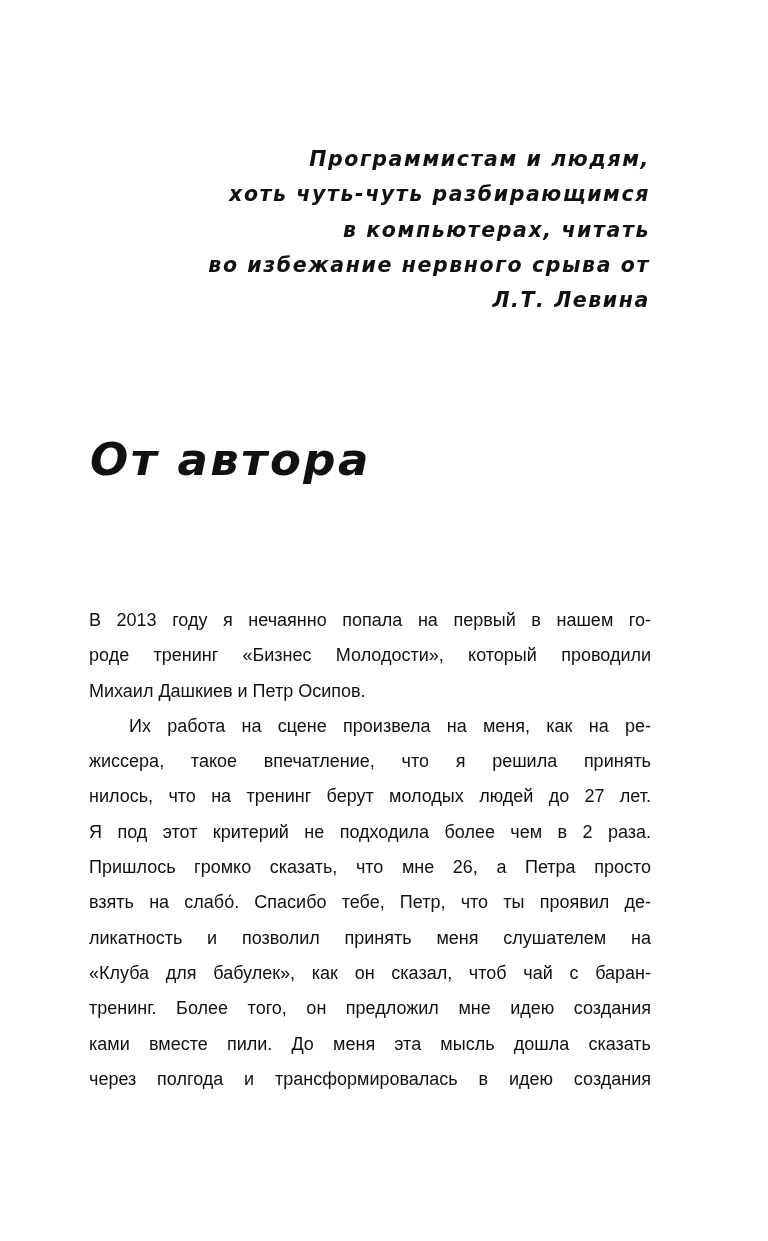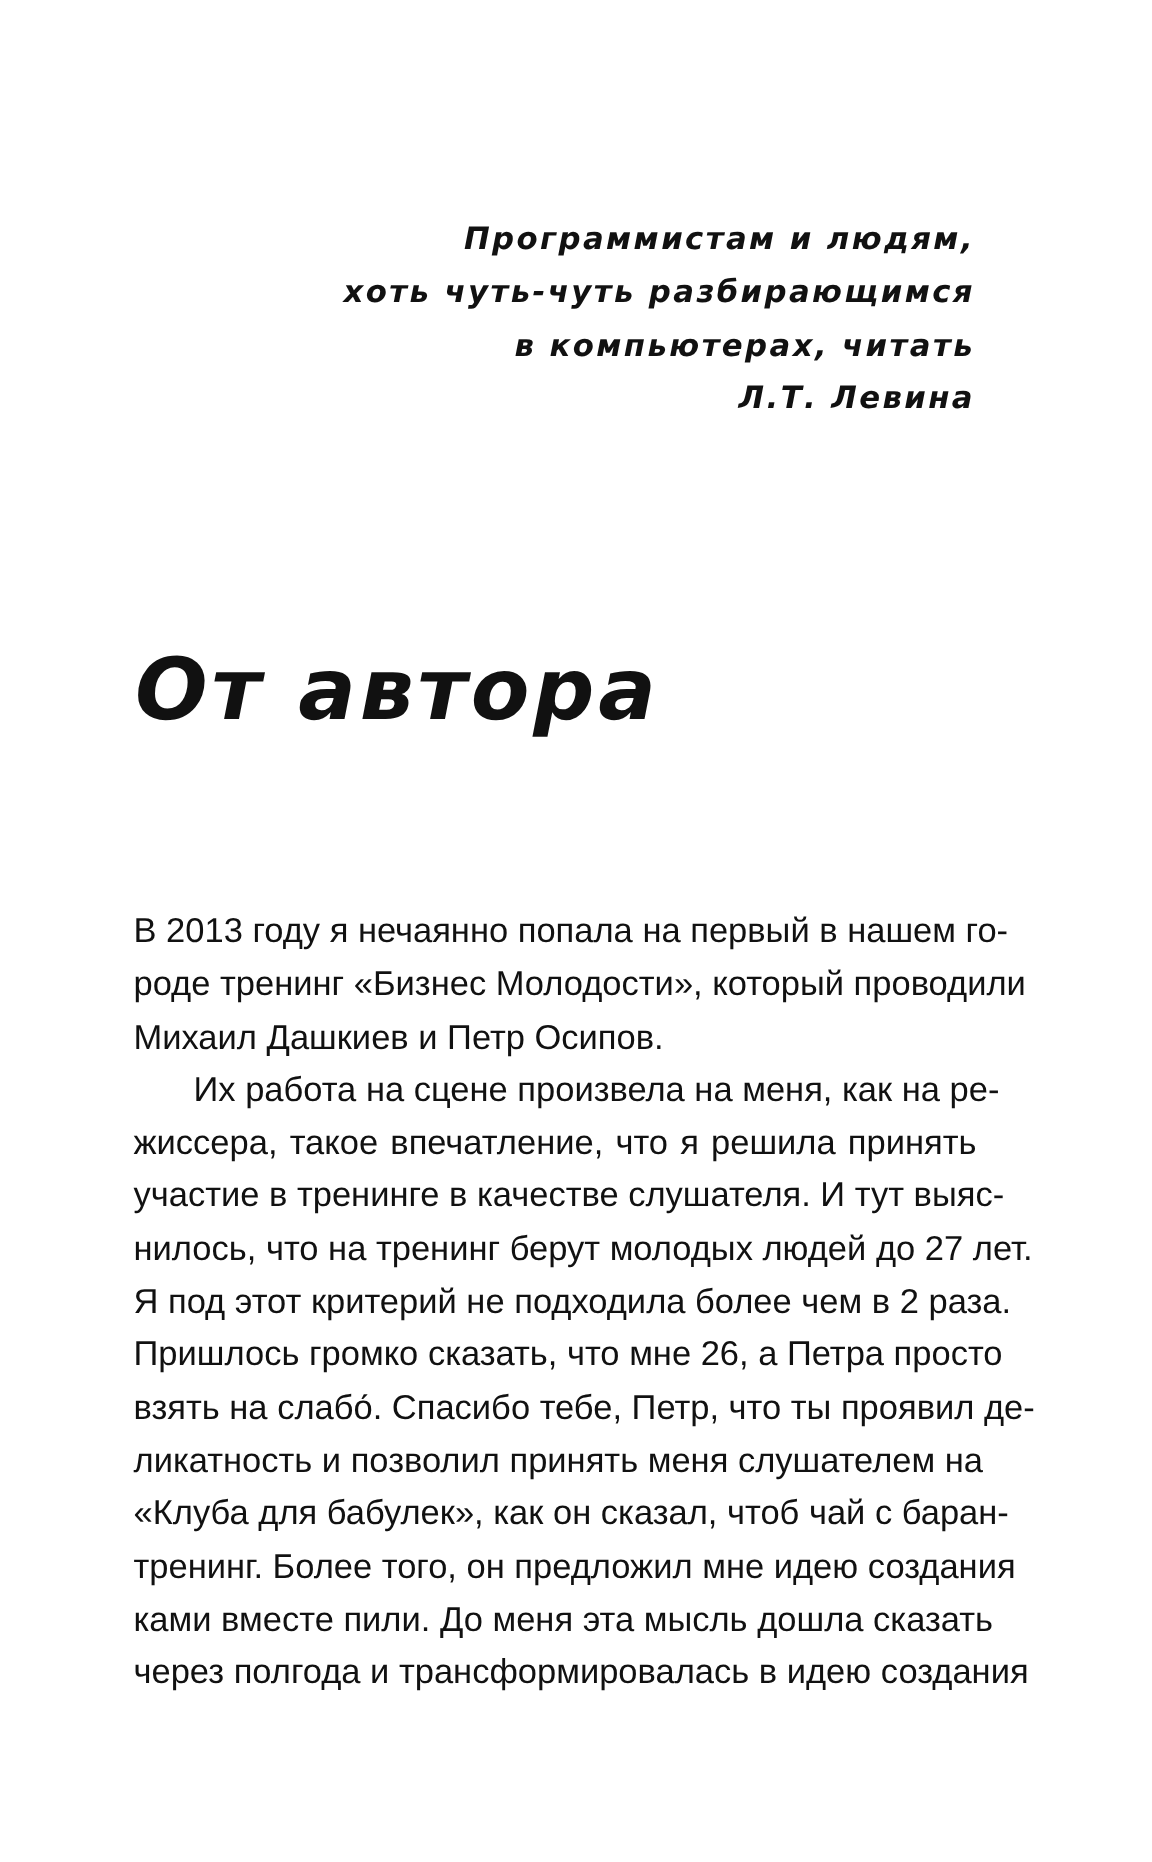--- a/index.html
+++ b/index.html
@@ -38,32 +38,32 @@
       white-space: nowrap;
     }
     .chapter-title {
       position: absolute;
       left: 90px;
       top: 430px;
       margin: 0;
       font-family: "DejaVu Sans", sans-serif;
       font-style: italic;
       font-weight: bold;
-      font-size: 57px;
+      font-size: 45px;
       letter-spacing: 2.5px;
       line-height: 60px;
       white-space: nowrap;
     }
     .body-text {
       position: absolute;
       left: 89px;
       width: 562px;
       top: 603px;
       font-family: "Liberation Sans", sans-serif;
-      font-size: 23px;
+      font-size: 18px;
       line-height: 35.3px;
     }
     .body-text .line {
       display: block;
       white-space: nowrap;
       text-align: justify;
       text-align-last: justify;
       height: 35.3px;
     }
     .body-text .line.last {
@@ -75,35 +75,35 @@
   </style>
 </head>
 <body>
 
 <div class="page">
 
   <div class="epigraph">
     <span class="line">Программистам и людям,</span>
     <span class="line">хоть чуть-чуть разбирающимся</span>
     <span class="line">в компьютерах, читать</span>
+    <span class="line">во избежание нервного срыва от</span>
     <span class="line">Л.Т. Левина</span>
   </div>
 
   <h1 class="chapter-title">От автора</h1>
 
   <div class="body-text">
     <div class="paragraph">
       <span class="line">В 2013 году я нечаянно попала на первый в нашем го-</span>
       <span class="line">роде тренинг «Бизнес Молодости», который проводили</span>
       <span class="line last">Михаил Дашкиев и Петр Осипов.</span>
     </div>
     <div class="paragraph">
       <span class="line indent">Их работа на сцене произвела на меня, как на ре-</span>
       <span class="line">жиссера, такое впечатление, что я решила принять</span>
-      <span class="line">участие в тренинге в качестве слушателя. И тут выяс-</span>
       <span class="line">нилось, что на тренинг берут молодых людей до 27 лет.</span>
       <span class="line">Я под этот критерий не подходила более чем в 2 раза.</span>
       <span class="line">Пришлось громко сказать, что мне 26, а Петра просто</span>
       <span class="line">взять на слабо́. Спасибо тебе, Петр, что ты проявил де-</span>
       <span class="line">ликатность и позволил принять меня слушателем на</span>
       <span class="line">«Клуба для бабулек», как он сказал, чтоб чай с баран-</span>
       <span class="line">тренинг. Более того, он предложил мне идею создания</span>
       <span class="line">ками вместе пили. До меня эта мысль дошла сказать</span>
       <span class="line">через полгода и трансформировалась в идею создания</span>
     </div>

